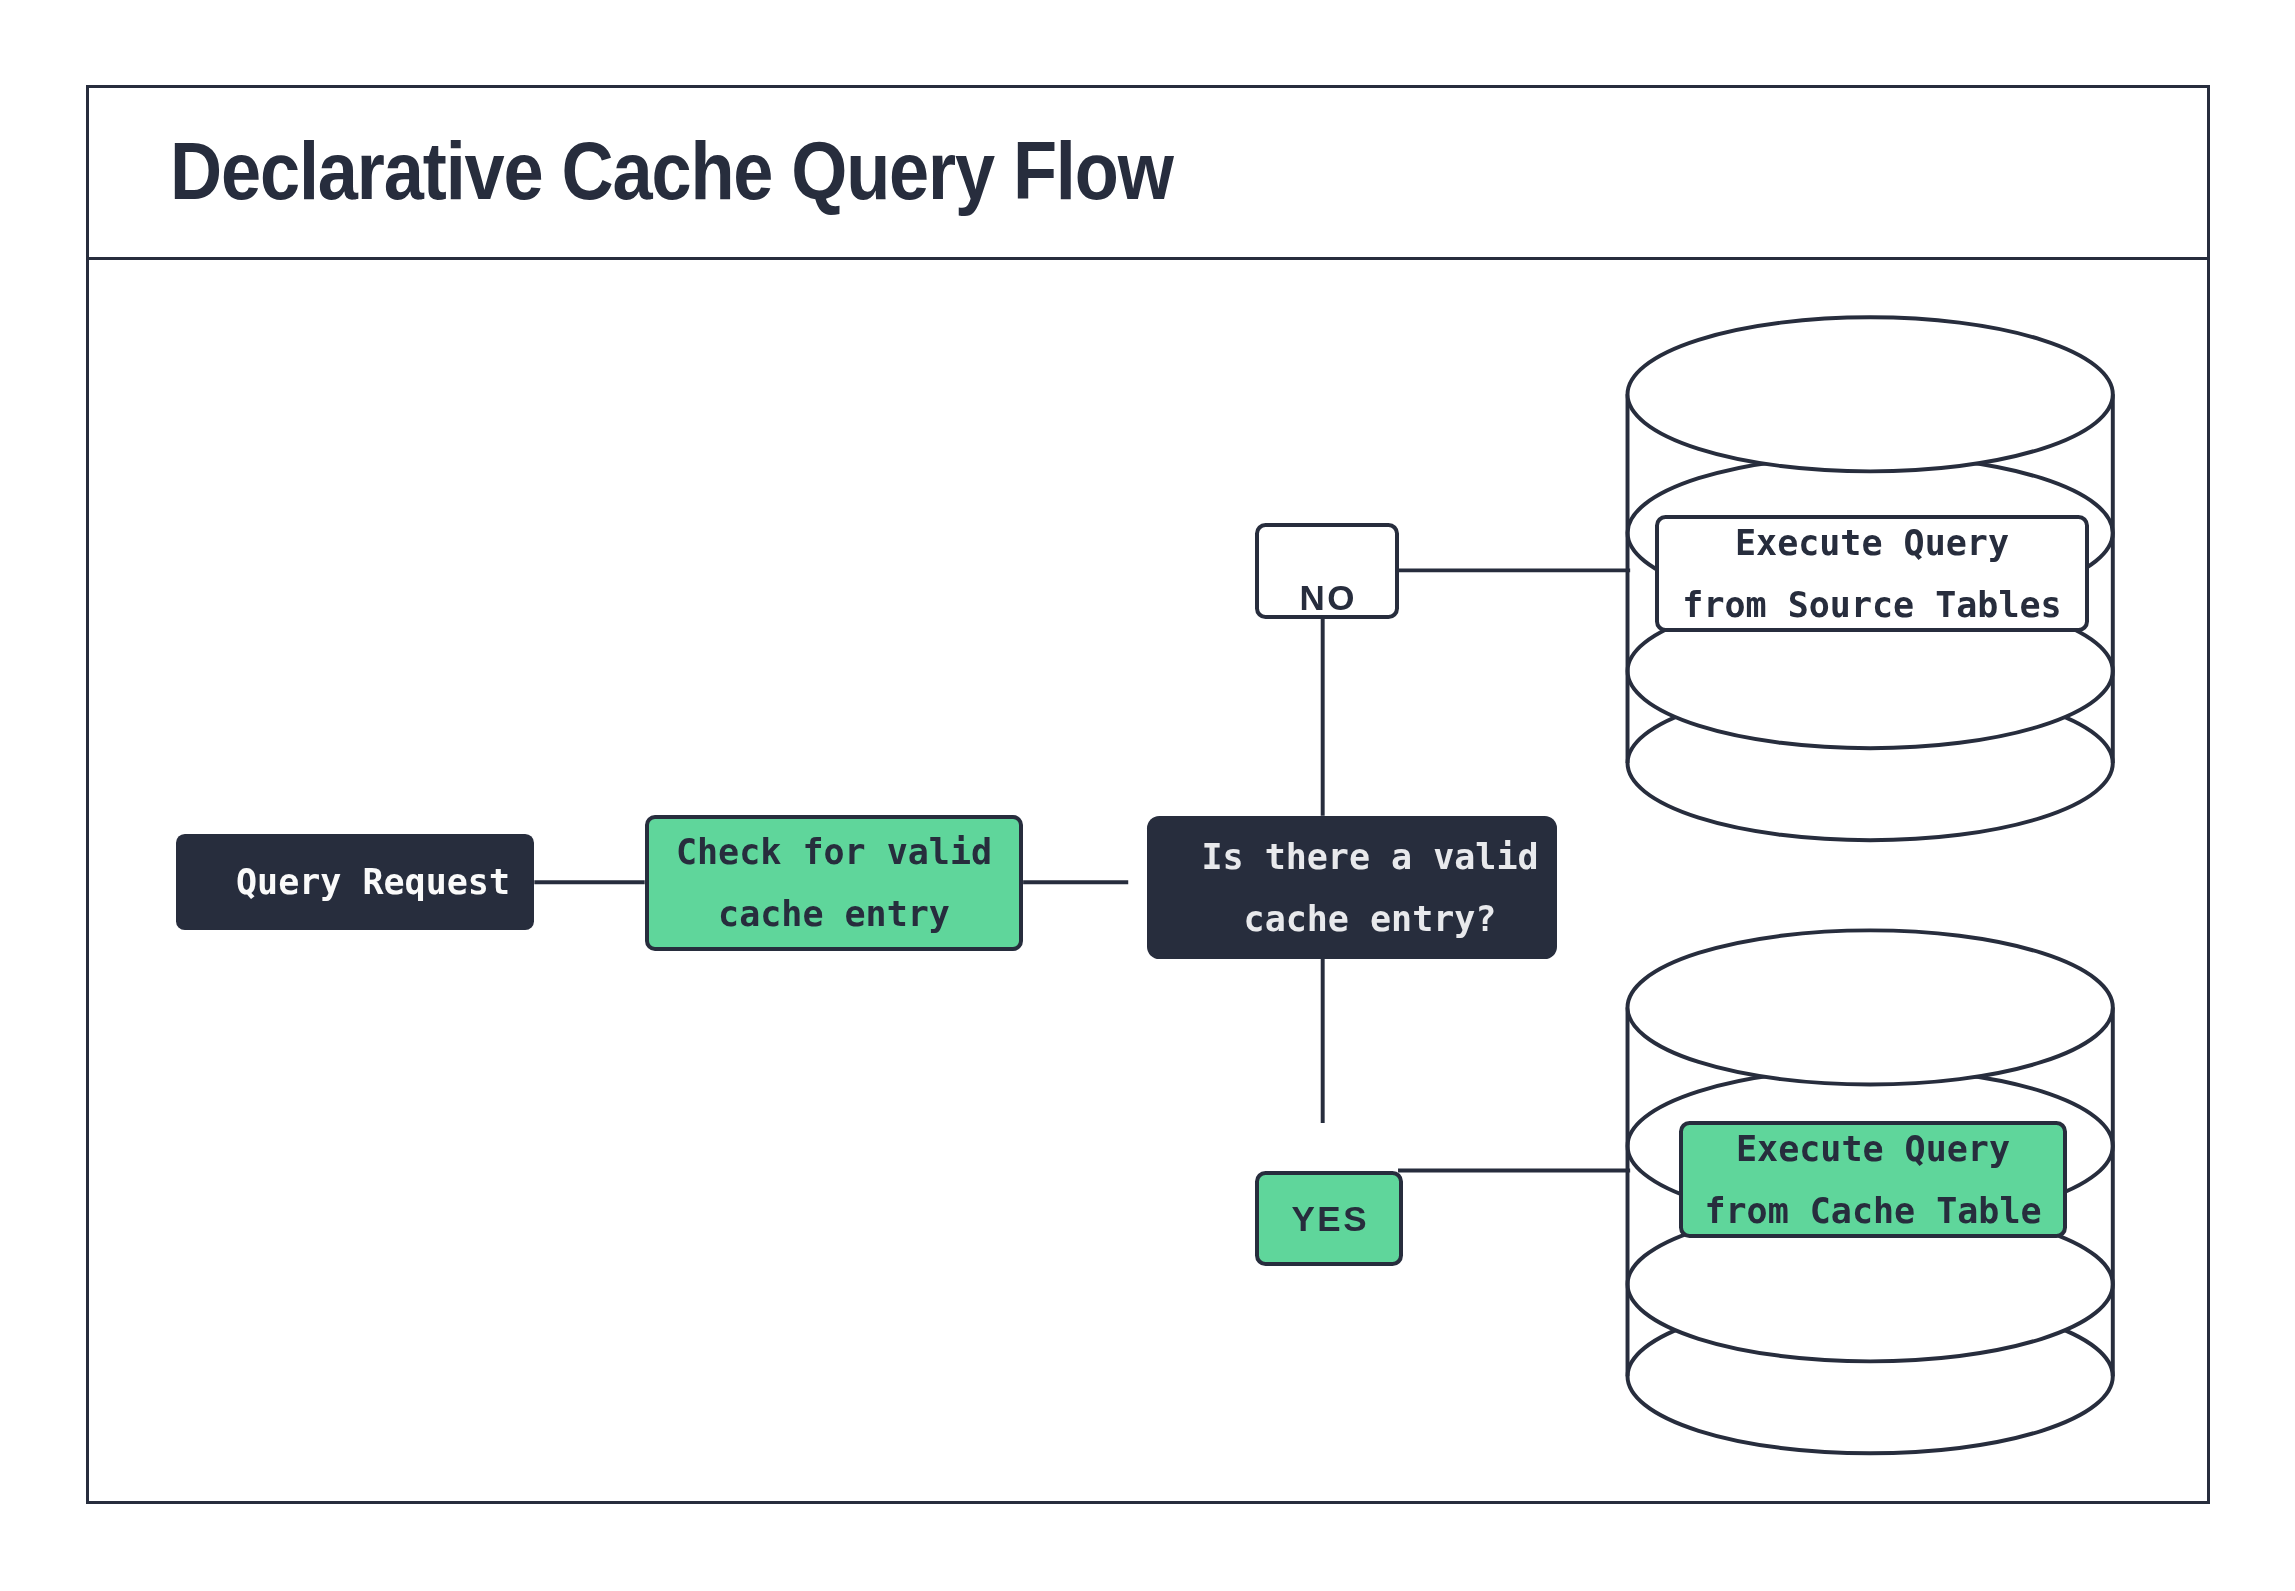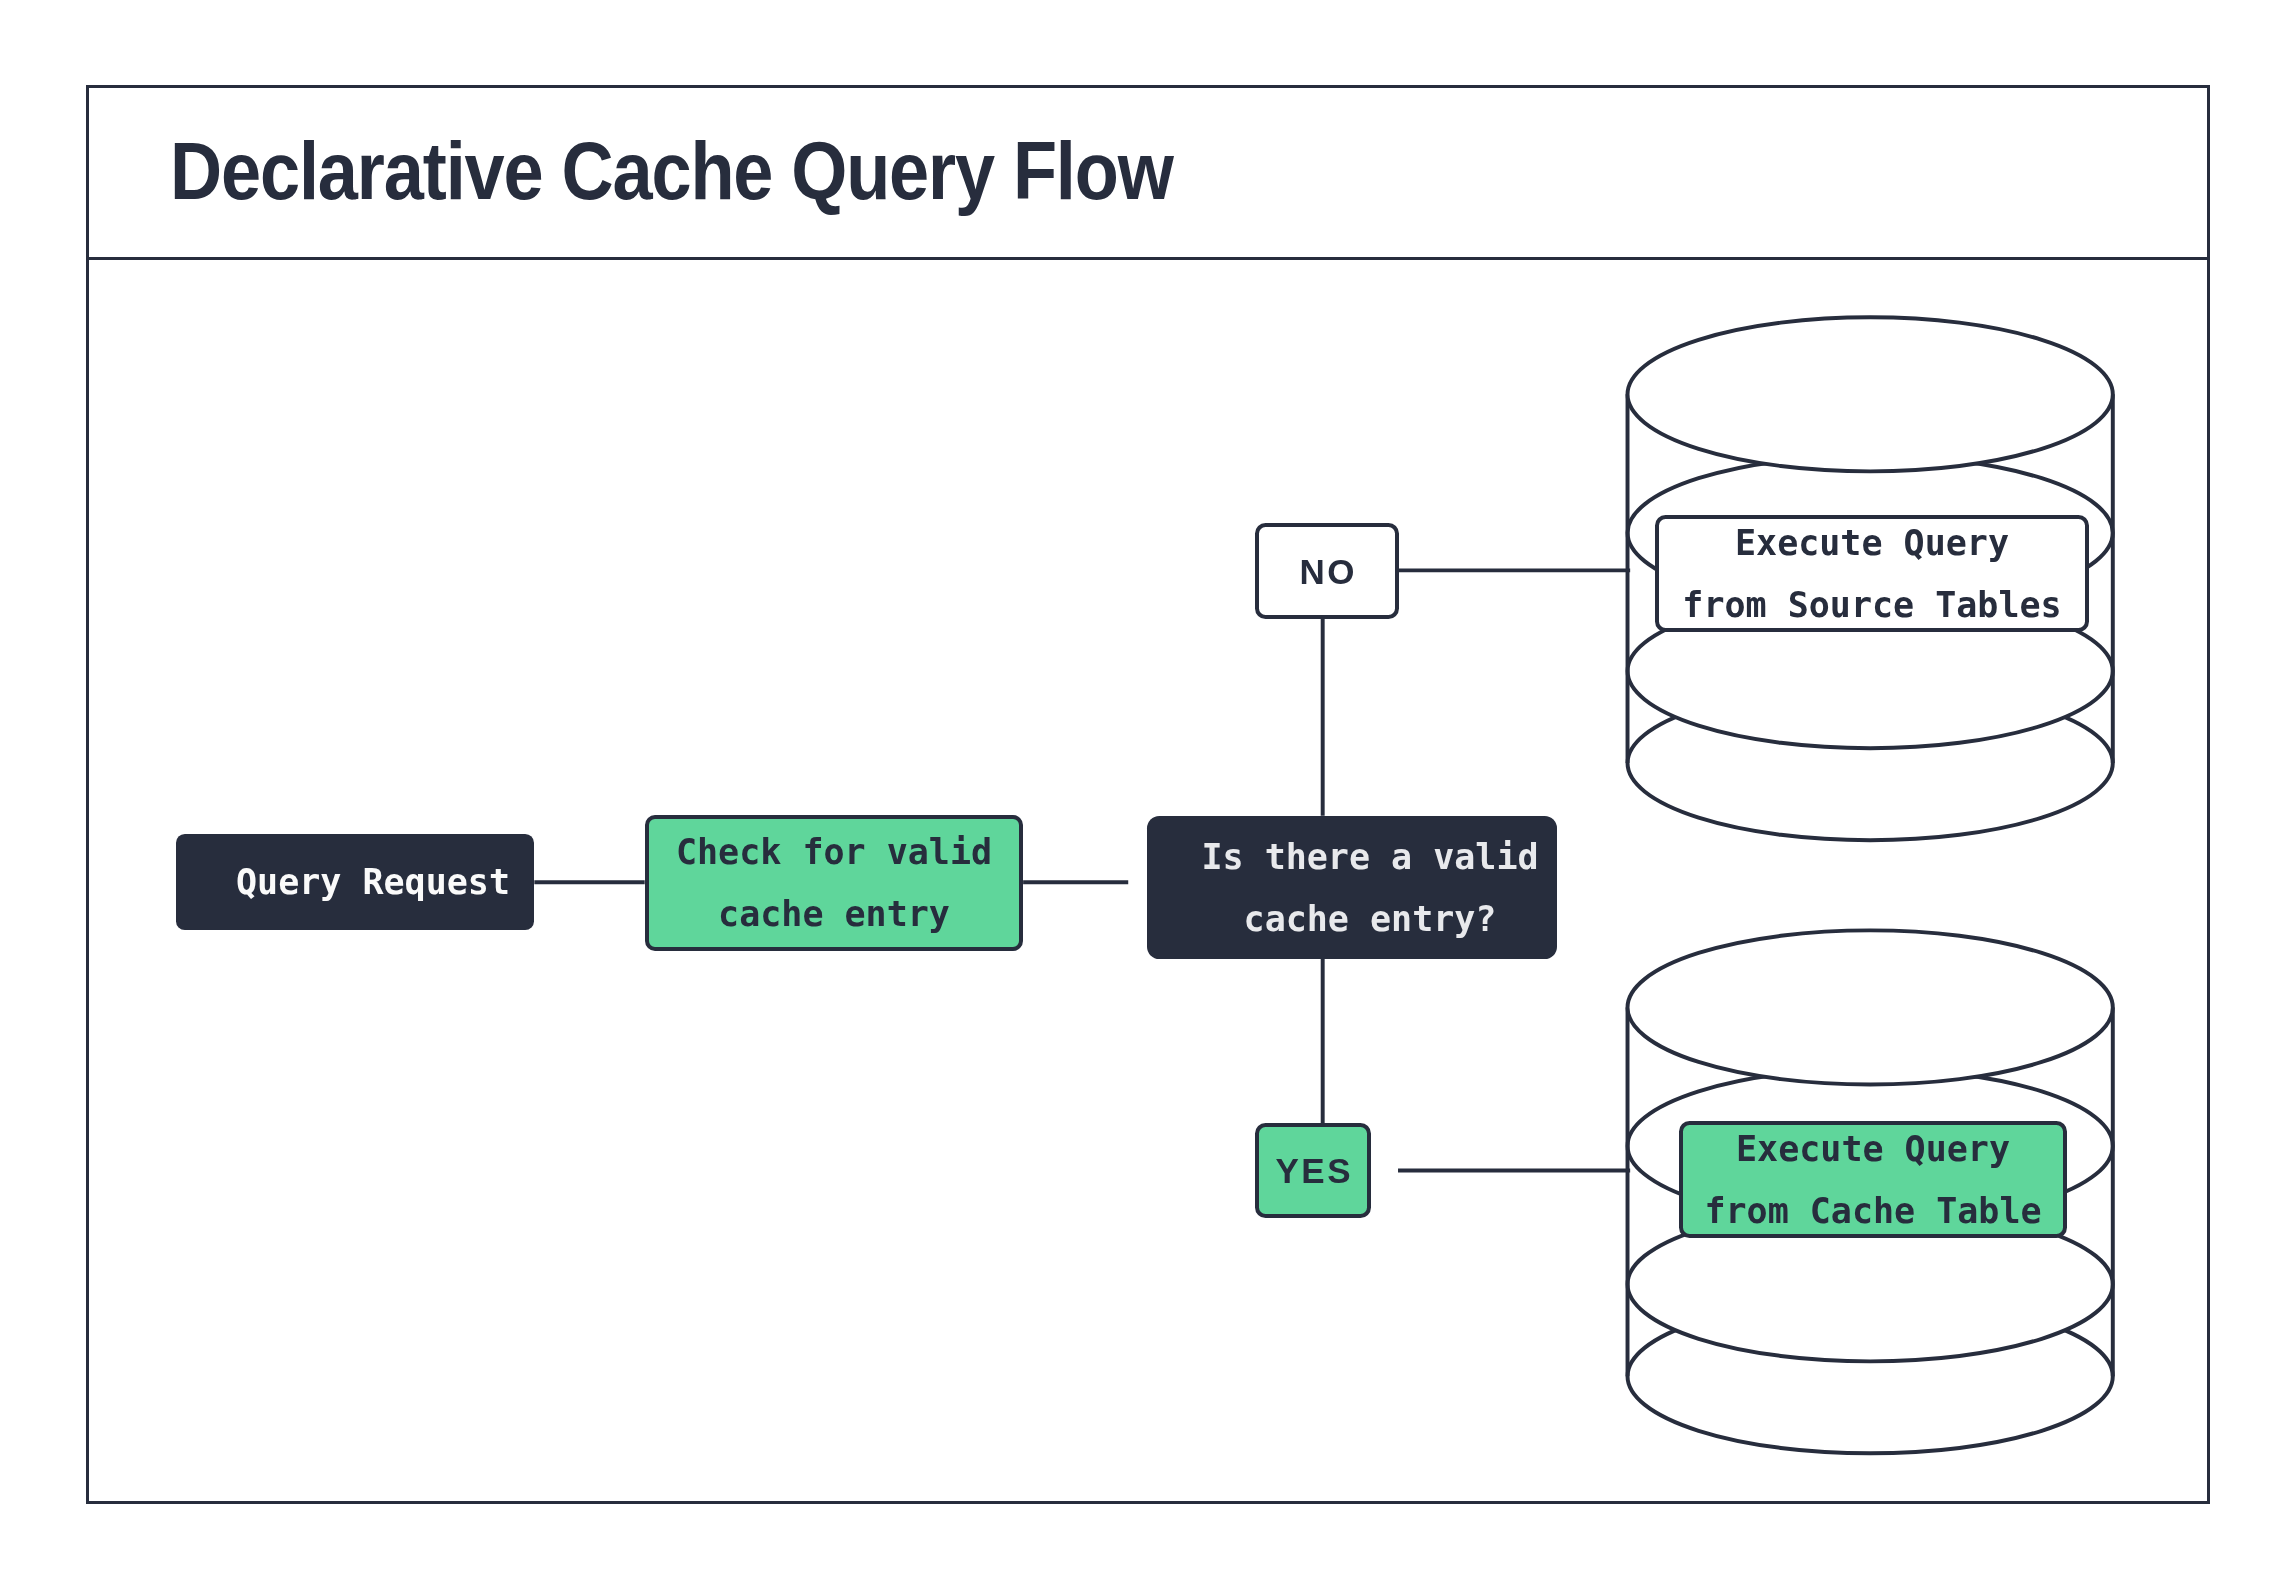--- a/index.html
+++ b/index.html
@@ -84,22 +84,22 @@
 </svg>
 
 <div class="node node-dark" style="left:176px;top:834px;width:358px;height:96px;">Query Request</div>
 
 <div class="node node-green" style="left:645px;top:815px;width:378px;height:136px;">Check for valid
 cache entry</div>
 
 <div class="node node-dark decision" style="left:1128px;top:816px;width:410px;height:143px;">Is there a valid
 cache entry?</div>
 
-<div class="node node-white branch" style="left:1255px;top:523px;width:144px;height:96px;"><span>NO</span></div>
+<div class="node node-white branch" style="left:1255px;top:523px;width:144px;height:96px;align-items:flex-end;"><span>NO</span></div>
 
-<div class="node node-green branch" style="left:1255px;top:1123px;width:116px;height:95px;"><span>YES</span></div>
+<div class="node node-green branch" style="left:1255px;top:1171px;width:148px;height:95px;"><span>YES</span></div>
 
 <div class="node node-white" style="left:1655px;top:515px;width:434px;height:117px;border-radius:10.5px;">Execute Query
 from Source Tables</div>
 
 <div class="node node-green" style="left:1679px;top:1121px;width:388px;height:117px;border-radius:10.5px;">Execute Query
 from Cache Table</div>
 
 
 </body></html>

